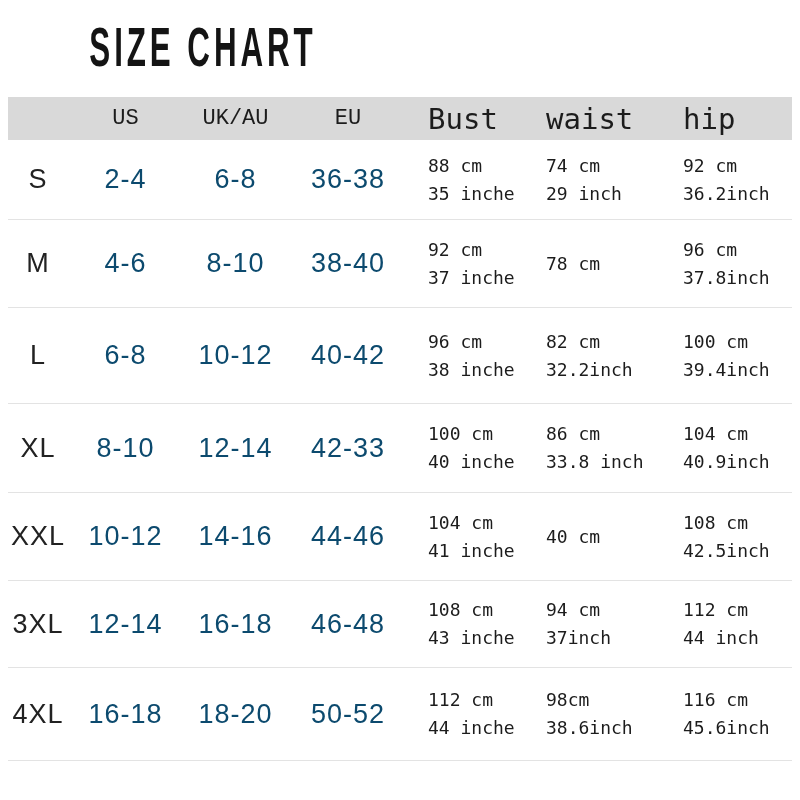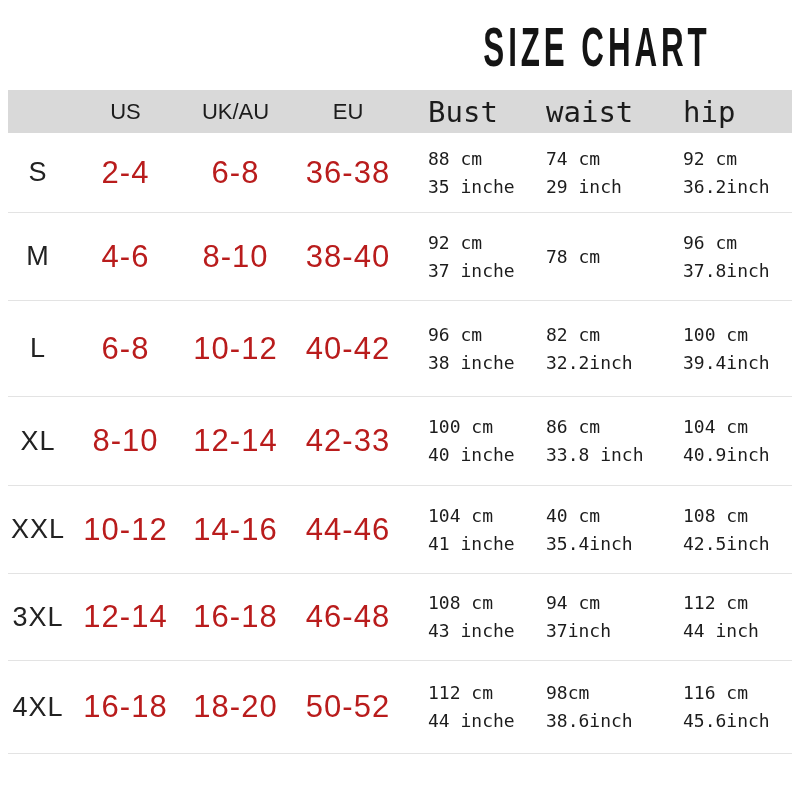--- a/index.html
+++ b/index.html
@@ -12,22 +12,22 @@
     width: 800px;
     height: 800px;
     background: #ffffff;
     overflow: hidden;
     font-family: "Liberation Sans", sans-serif;
     color: #1f1f1f;
   }
   .title-wrap {
     margin-top: 18px;
     height: 58px;
-    margin-bottom: 14px;
-    text-align: right;
+    margin-bottom: 21px;
+    text-align: left;
     white-space: nowrap;
   }
   .title {
     display: inline-block;
     font-family: "Liberation Sans", sans-serif;
     font-weight: 700;
     font-size: 56px;
     line-height: 58px;
     letter-spacing: 7px;
     color: #141414;
@@ -57,27 +57,27 @@
   .row:nth-child(7) { height: 86px; }
   .row:nth-child(8) { height: 92px; }
   .cell-size {
     text-align: center;
     font-size: 27px;
     letter-spacing: 1px;
     color: #222222;
   }
   .cell-center {
     text-align: center;
-    font-size: 31px;
+    font-size: 27px;
     letter-spacing: 1px;
-    color: #b91c1c;
+    color: #0c4a6e;
   }
   .cell-head-center {
     text-align: center;
-    font-family: Liberation Sans, sans-serif;
+    font-family: Liberation Mono, monospace;
     font-size: 22px;
     color: #1c1c1c;
   }
   .cell-head-left {
     text-align: left;
     padding-left: 20px;
     font-family: "DejaVu Sans Mono", "Liberation Mono", monospace;
     font-size: 29px;
     color: #1c1c1c;
   }
@@ -191,21 +191,20 @@
       <div class="cell-size">XXL</div>
       <div class="cell-center">10-12</div>
       <div class="cell-center">14-16</div>
       <div class="cell-center">44-46</div>
       <div class="cell-measure">
         <div>104 cm</div>
         <div>41 inche</div>
       </div>
       <div class="cell-measure">
         <div>40 cm</div>
-        <div>35.4inch</div>
       </div>
       <div class="cell-measure">
         <div>108 cm</div>
         <div>42.5inch</div>
       </div>
     </div>
 
     <div class="row">
       <div class="cell-size">3XL</div>
       <div class="cell-center">12-14</div>

